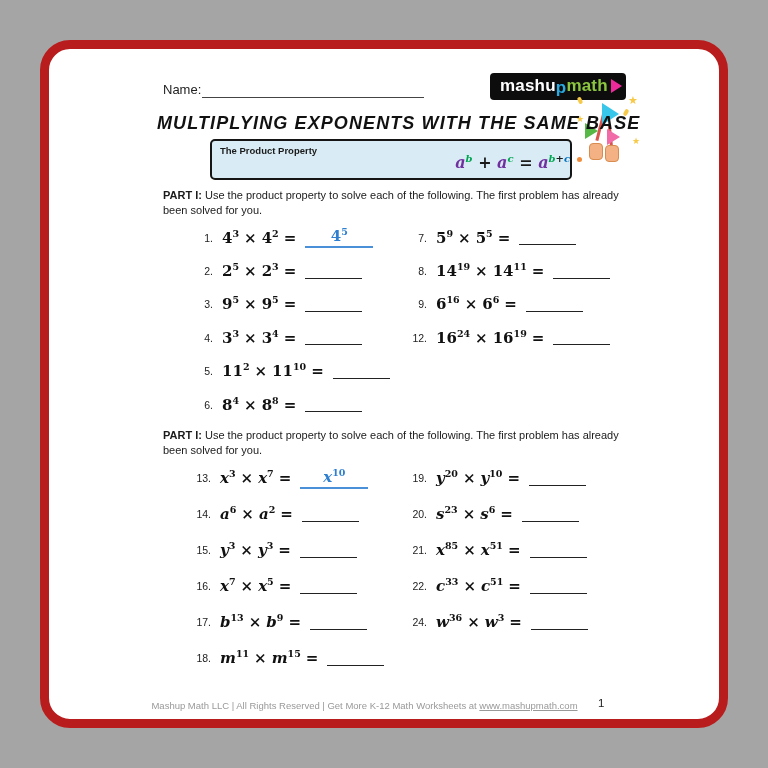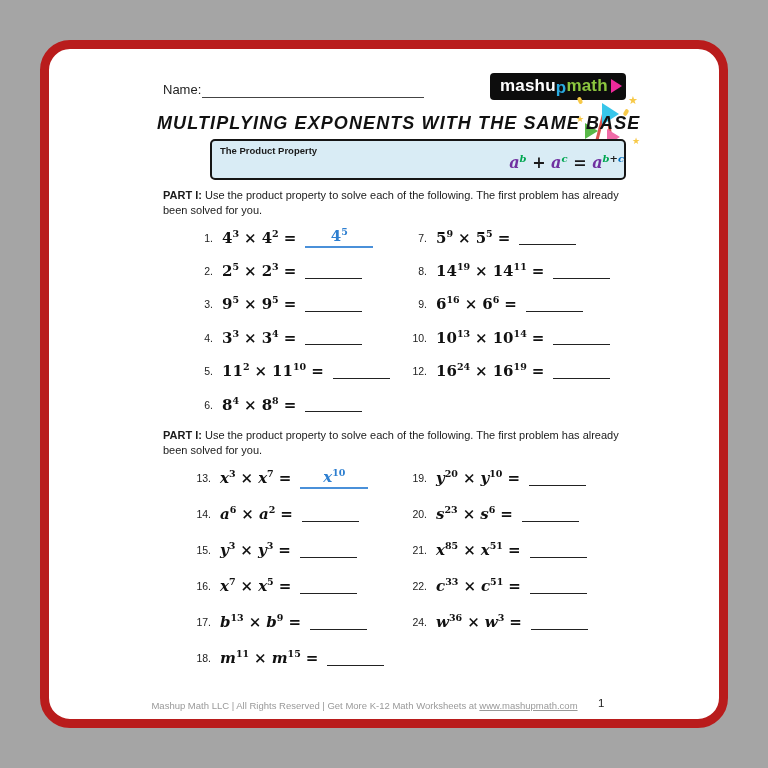--- a/index.html
+++ b/index.html
@@ -24,21 +24,21 @@
   .hand1{left:13px;top:48px;width:12px;height:15px;background:#f4b183;border:1px solid #d98c4f;border-radius:4px;}
   .hand2{left:29px;top:50px;width:12px;height:15px;background:#f4b183;border:1px solid #d98c4f;border-radius:4px;}
   .star{color:#f7c948;font-size:9px;line-height:1;}
   .st1{left:0px;top:20px;}.st2{left:52px;top:0px;font-size:11px;}.st3{left:56px;top:42px;}
   .dot1{left:48px;top:14px;width:4px;height:7px;background:#f7c948;border-radius:2px;transform:rotate(30deg);}
   .dot2{left:2px;top:2px;width:4px;height:7px;background:#f7c948;border-radius:2px;transform:rotate(-25deg);}
   .dot3{left:1px;top:62px;width:5px;height:5px;background:#f08c3a;border-radius:50%;}
 
   .title{left:108px;top:64px;font-size:18px;font-weight:bold;font-style:italic;letter-spacing:1.1px;color:#111;white-space:nowrap;}
 
-  .pbox{left:161px;top:90px;width:416px;height:41px;background:#d9ecf5;border:2px solid #151515;border-radius:5px;box-sizing:border-box;}
+  .pbox{left:161px;top:90px;width:362px;height:41px;background:#d9ecf5;border:2px solid #151515;border-radius:5px;box-sizing:border-box;}
   .pbox-label{position:absolute;left:8px;top:4px;font-size:9.5px;font-weight:bold;color:#1a1a1a;}
   .formula{position:absolute;left:0;right:0;top:12px;text-align:right;font-family:"DejaVu Serif",serif;font-weight:bold;font-style:italic;font-size:16px;}
   .formula sup{font-size:10px;line-height:0;}
   .fp{color:#7030a0}.fg{color:#00a651}.fb{color:#0070c0}.fk{color:#1a1a1a;font-style:normal;}
 
   .instr{left:114px;top:139px;width:460px;font-size:11px;line-height:1.33;color:#1a1a1a;}
   .instr2{top:379px;}
   .instr b{font-weight:bold;}
 
   .col{position:absolute;}
@@ -152,25 +152,20 @@
       <span class="pnum">8.</span>
       <span class="expr"><span>14</span><sup>19</sup><span class="op">×</span><span>14</span><sup>11</sup><span class="op">=</span></span>
       <span class="blank"></span>
     </div>
     <div class="prow">
       <span class="pnum">9.</span>
       <span class="expr"><span>6</span><sup>16</sup><span class="op">×</span><span>6</span><sup>6</sup><span class="op">=</span></span>
       <span class="blank"></span>
     </div>
     <div class="prow">
-      <span class="pnum">10.</span>
-      <span class="expr"><span>10</span><sup>13</sup><span class="op">×</span><span>10</span><sup>14</sup><span class="op">=</span></span>
-      <span class="blank"></span>
-    </div>
-    <div class="prow">
       <span class="pnum">12.</span>
       <span class="expr"><span>16</span><sup>24</sup><span class="op">×</span><span>16</span><sup>19</sup><span class="op">=</span></span>
       <span class="blank"></span>
     </div>
   </div>
 
   <div class="abs instr instr2"><b>PART I:</b><span> Use the product property to solve each of the following. The first problem has already been solved for you.</span></div>
 
   <div class="col s2 c2l">
     <div class="prow">

